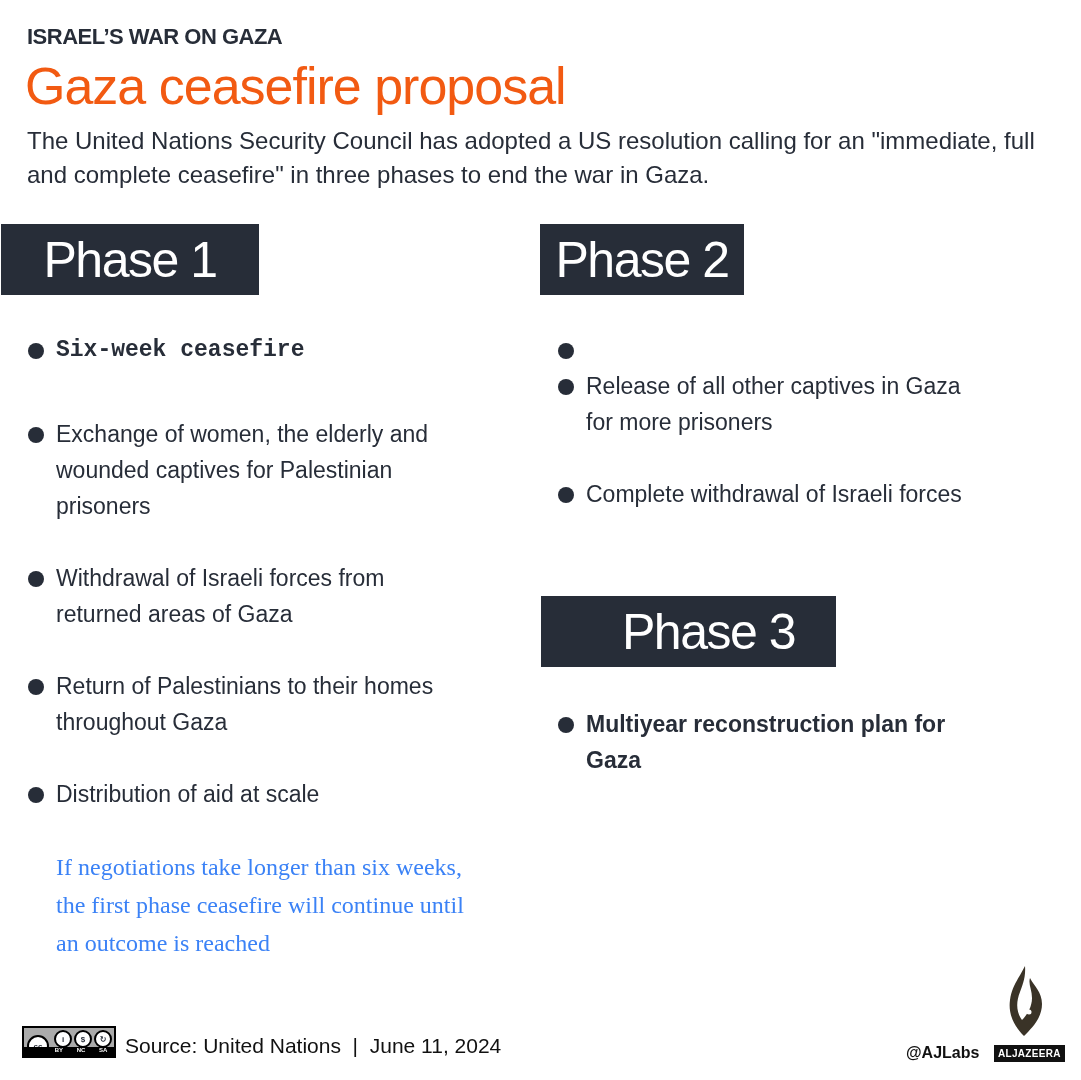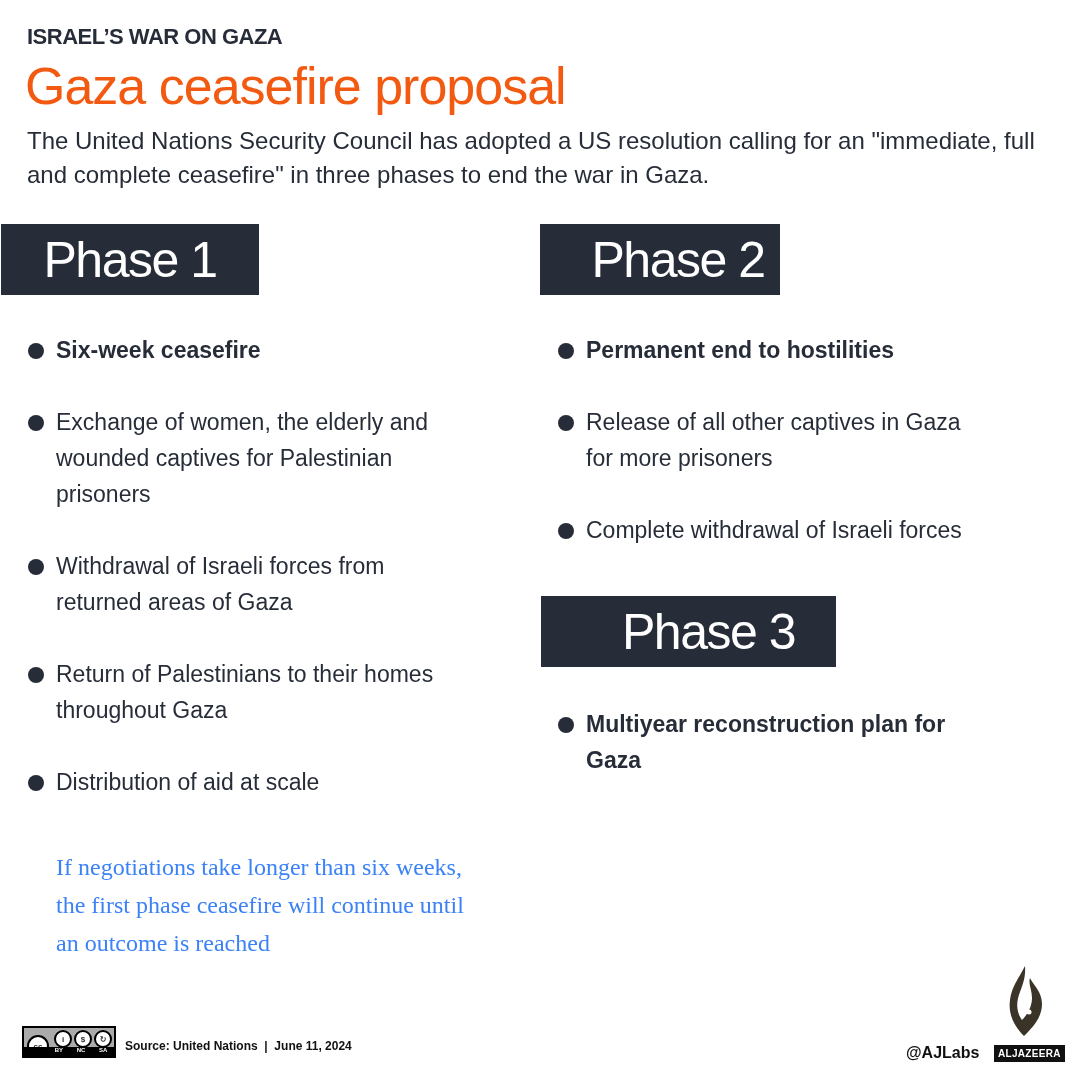--- a/index.html
+++ b/index.html
@@ -15,46 +15,46 @@
   .item .dot { position:absolute; left:1px; top:11px; width:16px; height:16px; border-radius:50%; background:#272d38; }
   .item.bold { font-weight:700; }
   .note { position:absolute; left:56px; top:848px; width:420px; font-family:"Liberation Serif", "DejaVu Serif", serif;
           font-size:24px; line-height:38px; color:#3b82f6; }
   .footer { position:absolute; left:22px; top:1026px; display:flex; align-items:center; }
   .cc { width:94px; height:32px; background:#ababab; border:2px solid #000; box-sizing:border-box; position:relative; }
   .cc .band { position:absolute; left:0; right:0; bottom:0; height:9px; background:#000; color:#fff; font-size:6px;
               font-weight:700; display:flex; justify-content:space-around; padding-left:24px; box-sizing:border-box; }
   .cc .c { position:absolute; top:2px; width:18px; height:18px; border-radius:50%; background:#fff; border:2px solid #000;
            box-sizing:border-box; font-size:8px; font-weight:700; display:flex; align-items:center; justify-content:center; }
-  .src { margin-left:9px; font-size:12px; font-weight:700; color:#111; margin-top:8px; }
+  .src { margin-left:9px; font-size:21px; font-weight:400; color:#111; margin-top:8px; }
   .handle { position:absolute; left:906px; top:1044px; font-size:16px; font-weight:700; color:#111; }
   .ajbadge { position:absolute; left:994px; top:1045px; background:#111; color:#fff; font-size:10px; font-weight:700;
              padding:3px 4px; letter-spacing:0.3px; }
   .ajlogo { position:absolute; left:1002px; top:964px; width:46px; height:76px; }
 </style>
 </head>
 <body>
 
 <div class="kicker">ISRAEL’S WAR ON GAZA</div>
 <div class="title">Gaza ceasefire proposal</div>
 <div class="subtitle">The United Nations Security Council has adopted a US resolution calling for an "immediate, full and complete ceasefire" in three phases to end the war in Gaza.</div>
 
 <div class="phase-box" style="left:1px; top:224px; width:258px;">Phase 1</div>
 <ul class="list" style="left:27px; top:332px; width:440px;">
-  <li class="item bold" style="margin-bottom:36px;"><span class="dot"></span><span>Six-week ceasefire</span></li>
+  <li class="item bold" style="margin-bottom:48px;font-family:Liberation Mono, monospace;"><span class="dot"></span><span>Six-week ceasefire</span></li>
   <li class="item" style="margin-bottom:36px;"><span class="dot"></span><span>Exchange of women, the elderly and wounded captives for Palestinian prisoners</span></li>
   <li class="item" style="margin-bottom:36px;"><span class="dot"></span><span>Withdrawal of Israeli forces from returned areas of Gaza</span></li>
   <li class="item" style="margin-bottom:36px; width:380px;"><span class="dot"></span><span>Return of Palestinians to their homes throughout Gaza</span></li>
   <li class="item"><span class="dot"></span><span>Distribution of aid at scale</span></li>
 </ul>
 <div class="note">If negotiations take longer than six weeks, the first phase ceasefire will continue until an outcome is reached</div>
 
-<div class="phase-box" style="left:540px; top:224px; width:204px;padding-left:36px;">Phase 2</div>
+<div class="phase-box" style="left:540px; top:224px; width:204px;">Phase 2</div>
 <ul class="list" style="left:557px; top:332px; width:500px;">
-  <li class="item bold" style="margin-bottom:36px;"><span class="dot"></span><span>Permanent end to hostilities</span></li>
+  <li class="item bold" style="margin-bottom:36px;"><span class="dot"></span></li>
   <li class="item" style="margin-bottom:36px; width:400px;"><span class="dot"></span><span>Release of all other captives in Gaza for more prisoners</span></li>
   <li class="item"><span class="dot"></span><span>Complete withdrawal of Israeli forces</span></li>
 </ul>
 
 <div class="phase-box" style="left:541px; top:596px; width:255px;padding-left:40px;">Phase 3</div>
 <ul class="list" style="left:557px; top:706px; width:460px;">
   <li class="item bold" style="margin-bottom:36px; width:400px;"><span class="dot"></span><span>Multiyear reconstruction plan for Gaza</span></li>
 </ul>
 
 <div class="footer">

